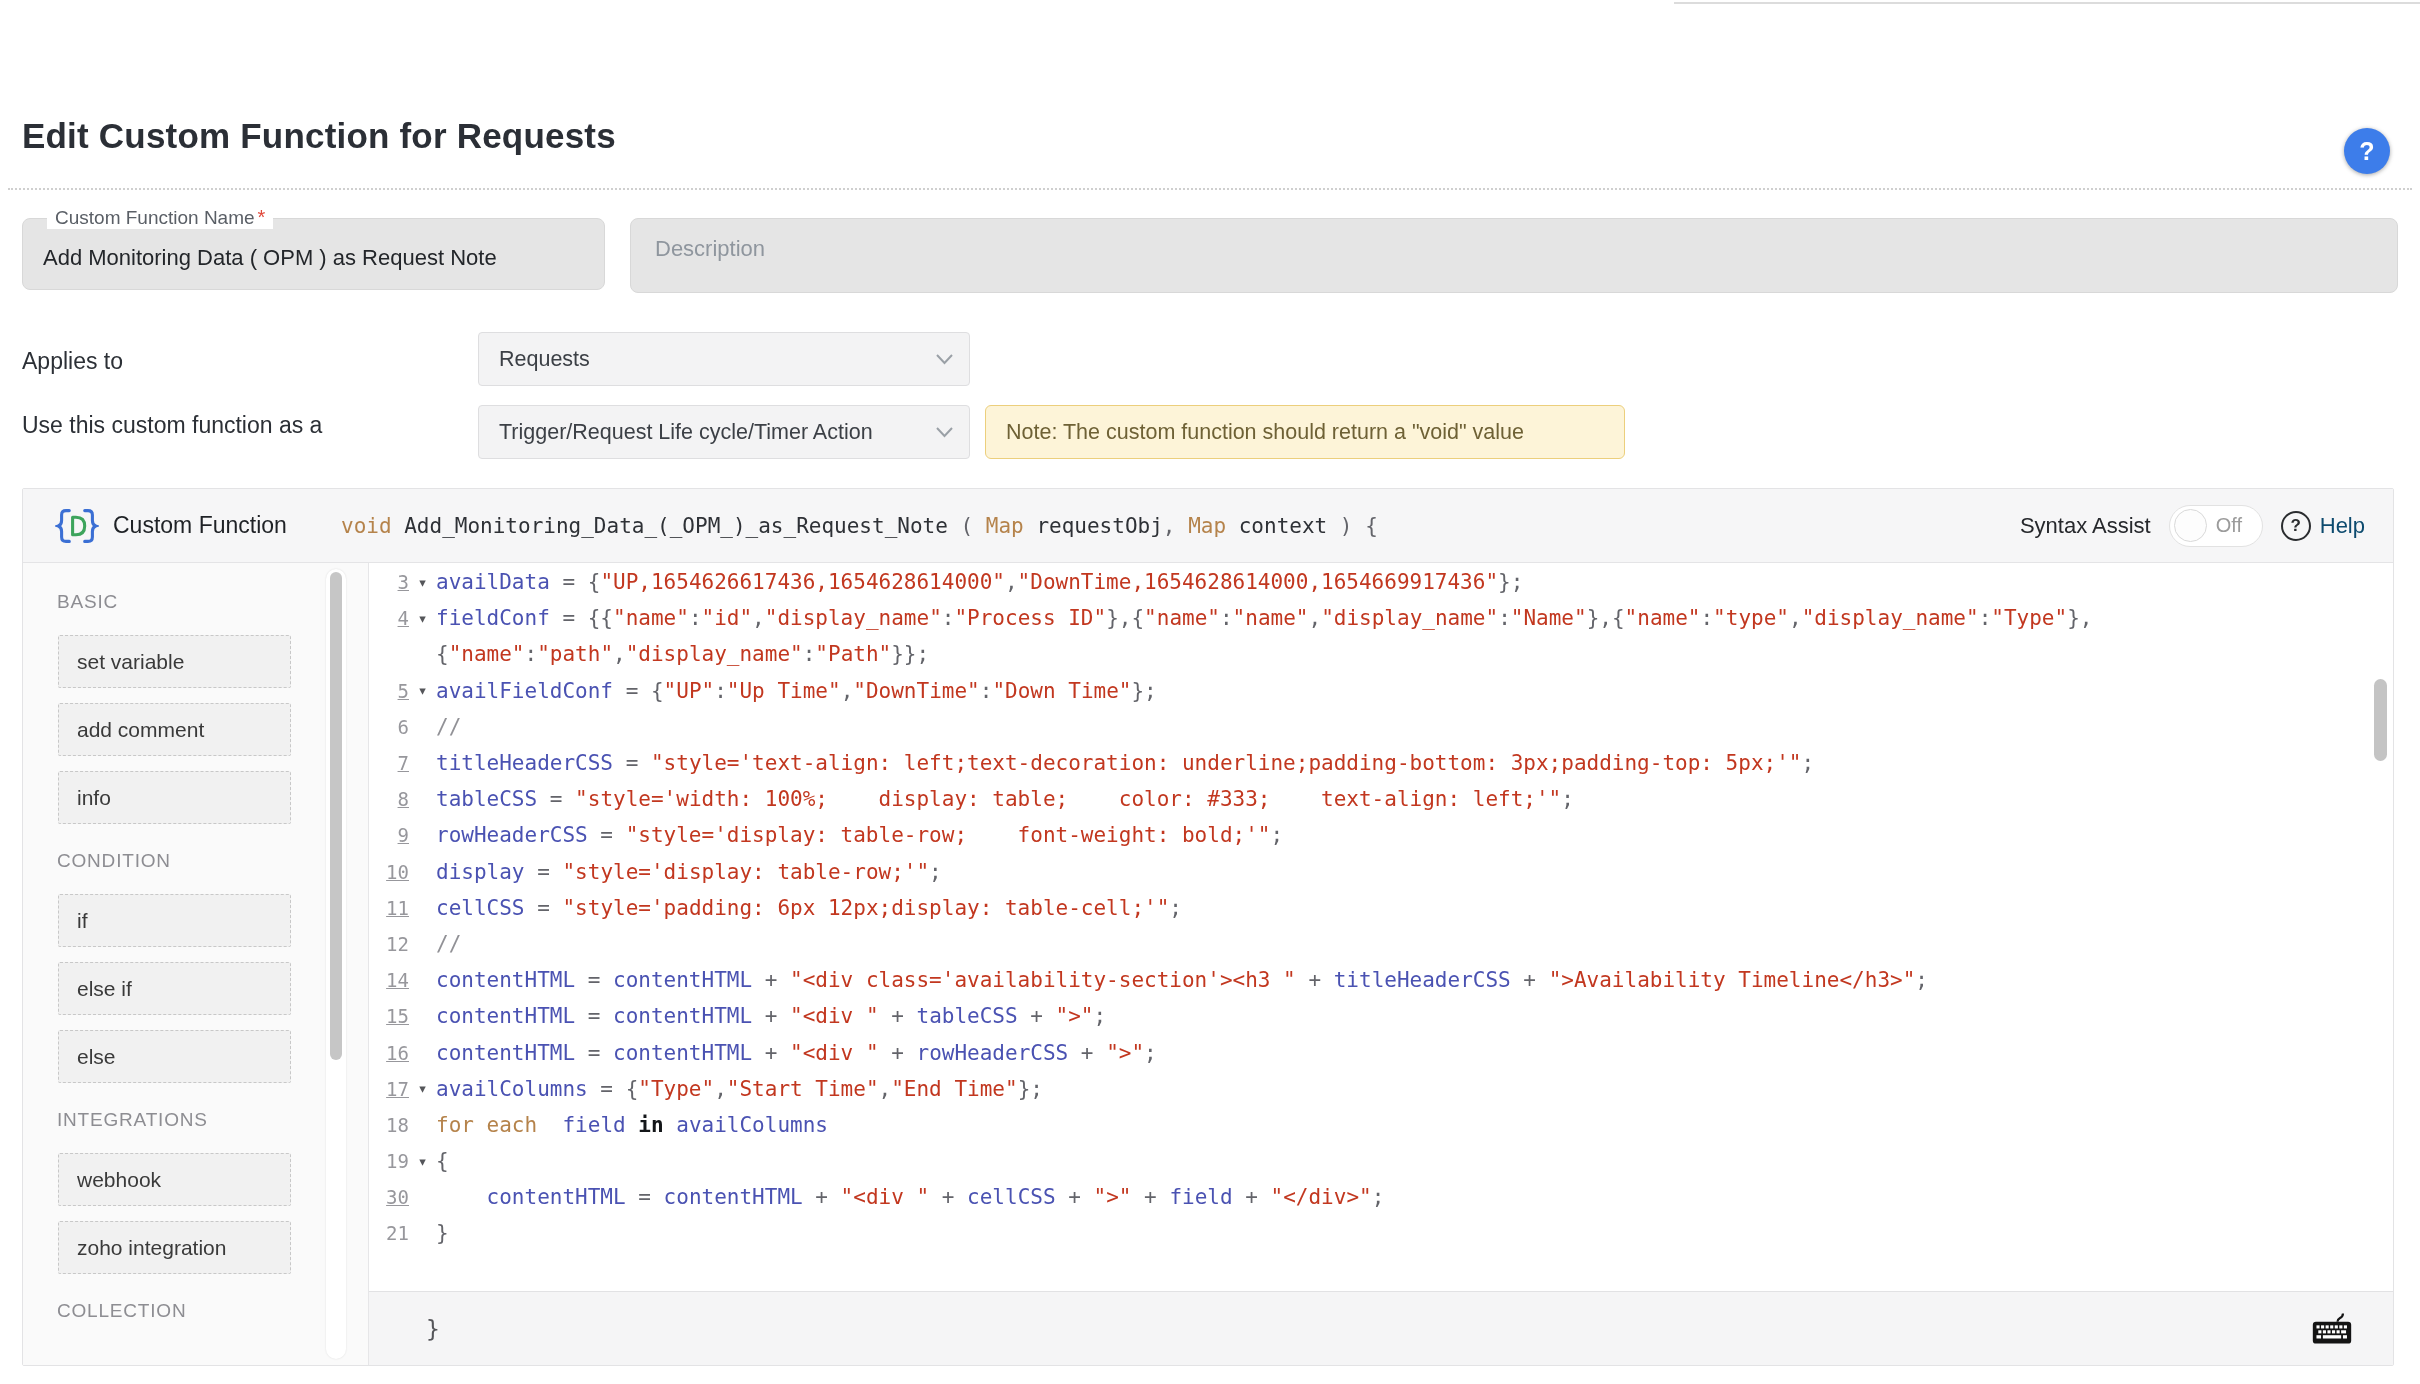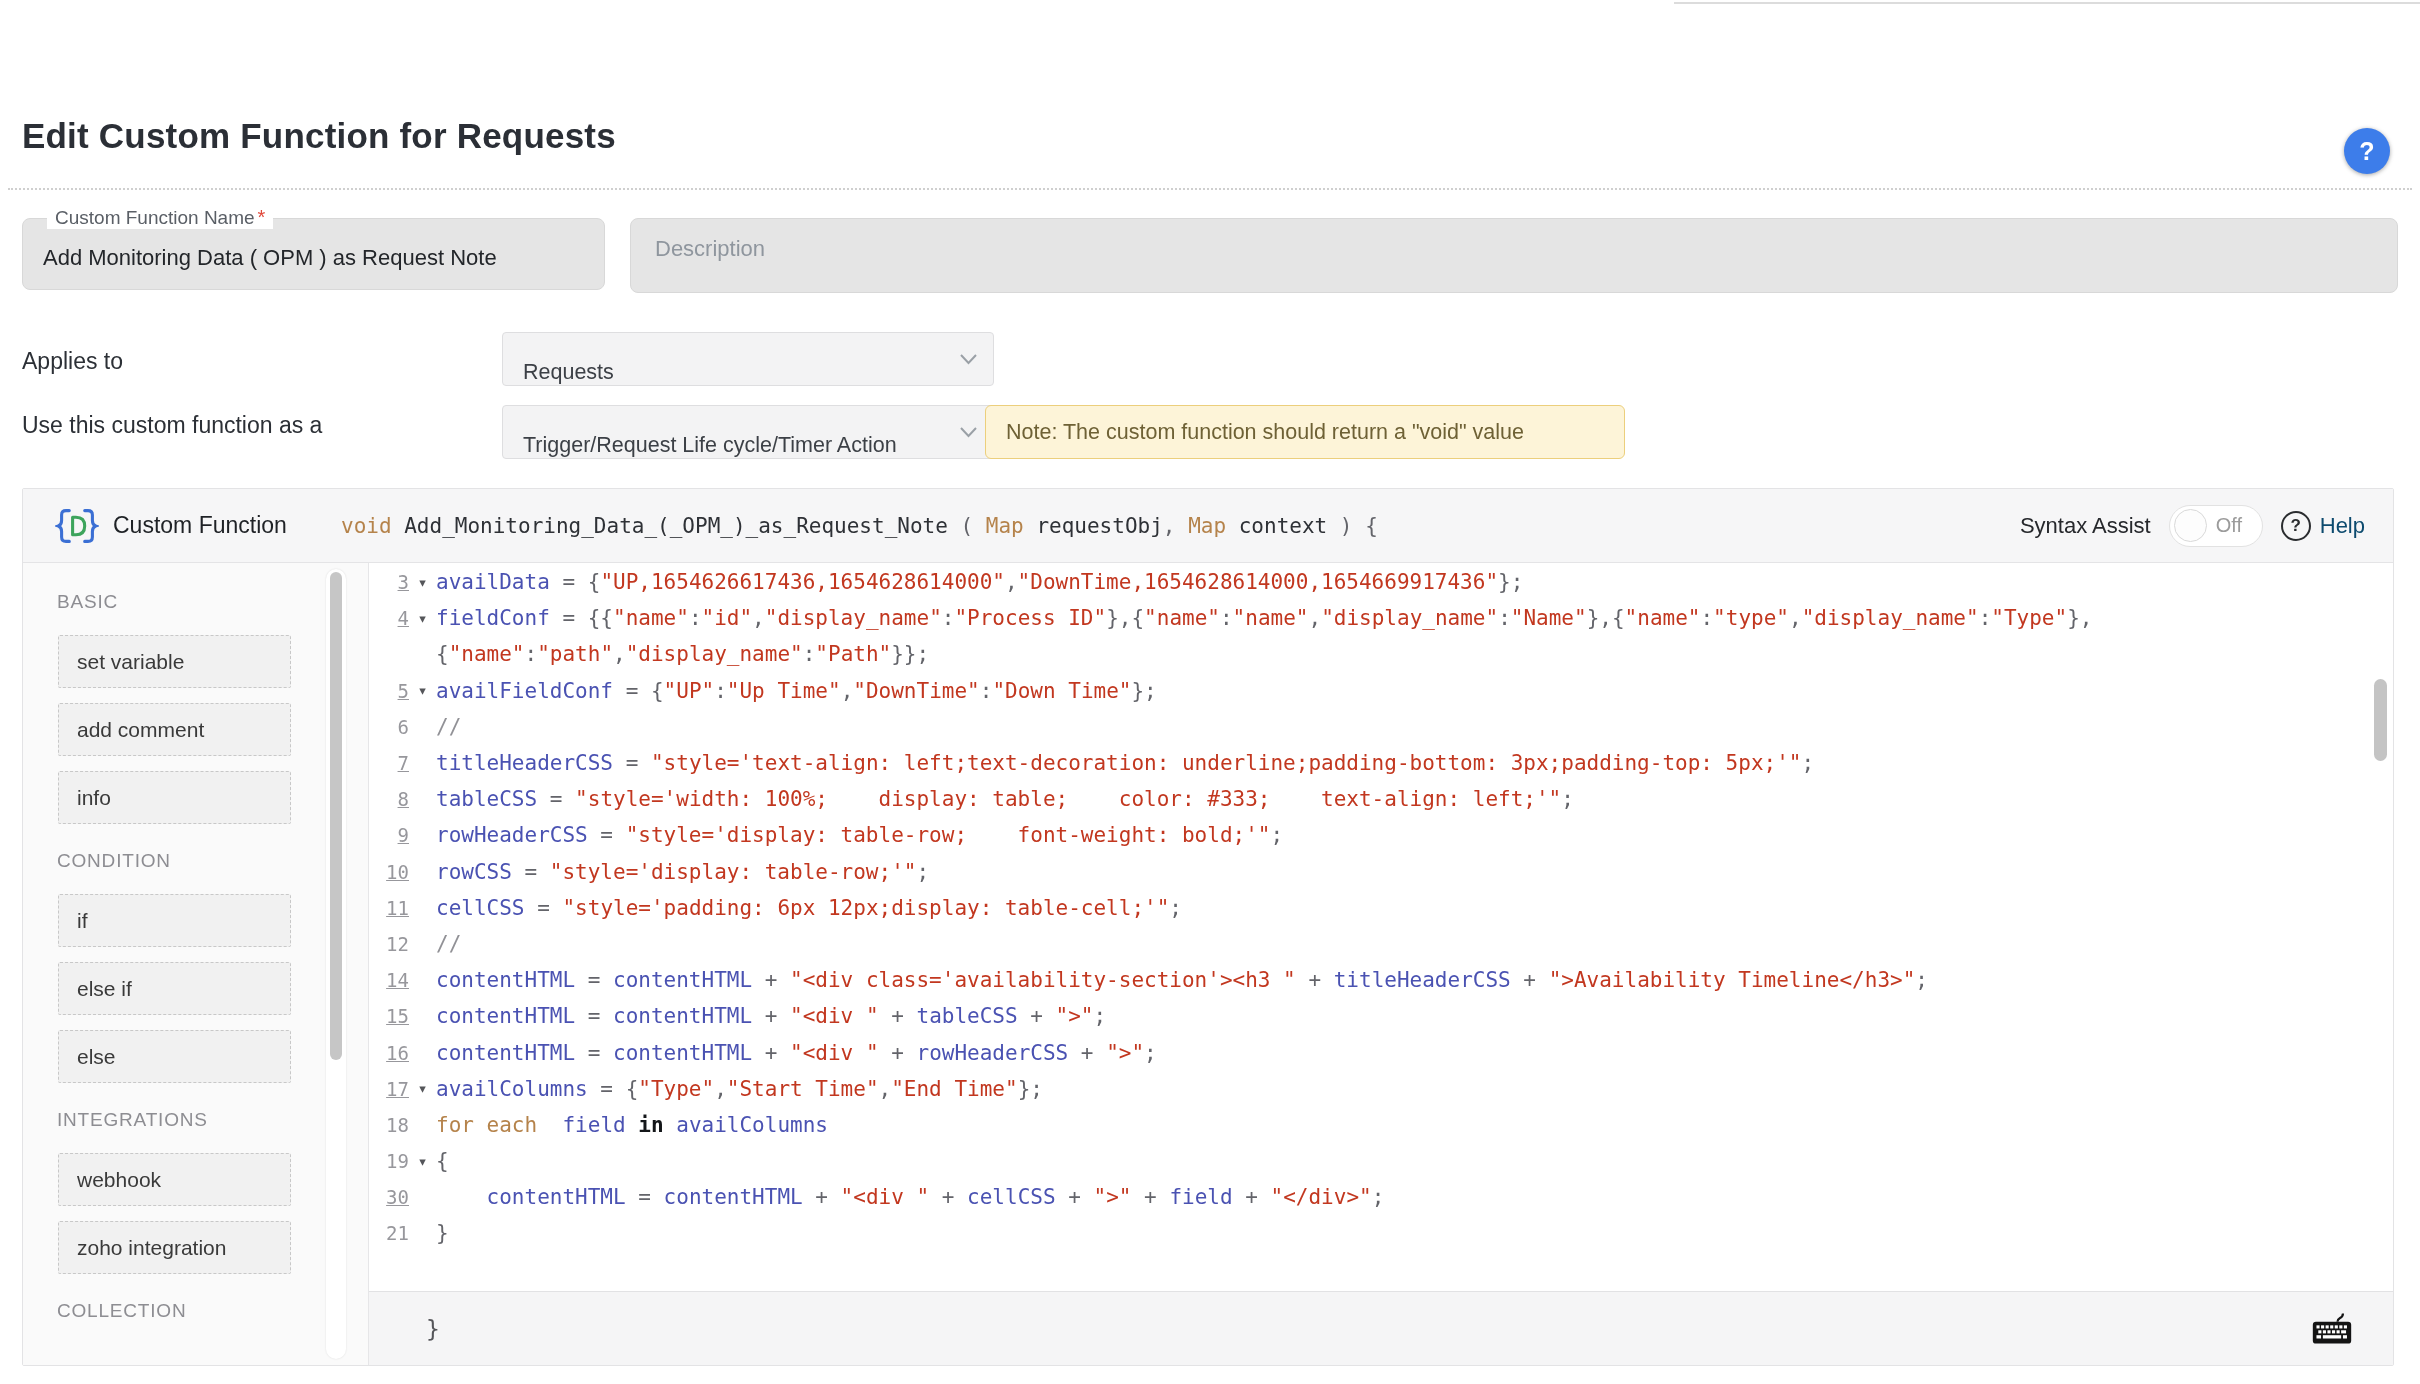--- a/index.html
+++ b/index.html
@@ -27,21 +27,21 @@
   .req { color:#e0483a; margin-left:3px; font-size:20px; }
   .field-box input { border:none; outline:none; width:100%; height:100%; background:transparent; font-family:"Liberation Sans",sans-serif; font-size:22px; color:#23262a; padding:8px 18px 0 20px; }
   .desc-box { left:630px; top:218px; width:1768px; height:75px; border-radius:8px; }
   .desc-box input { padding:0 22px 14px 24px; font-size:22px; color:#23262a; }
   .desc-box input::placeholder, .name-box input::placeholder { color:#8f969e; opacity:1; }
 
   .form-label { position:absolute; left:22px; font-size:23px; color:#2c3036; }
   .lbl-applies { top:348px;text-align:right; }
   .lbl-useas { top:412px; }
 
-  .select { position:absolute; left:478px; width:492px; height:54px; background:#f3f3f4; border:1px solid #dedee0; border-radius:4px; display:flex; align-items:flex-end; padding:0 44px 0 20px; font-size:21.5px; color:#3c4046; cursor:pointer;margin-left:24px; }
+  .select { position:absolute; left:478px; width:492px; height:54px; background:#f3f3f4; border:1px solid #dedee0; border-radius:4px; display:flex; align-items:center; padding:0 44px 0 20px; font-size:21.5px; color:#3c4046; cursor:pointer; }
   .sel-1 { top:332px; }
   .sel-2 { top:405px; }
   .select svg { position:absolute; right:16px; top:50%; margin-top:-5px; }
 
   .note-box { position:absolute; left:985px; top:405px; width:640px; height:54px; background:var(--note-bg,#fdf4d8); border:1px solid var(--note-border,#eccf7c); border-radius:6px; display:flex; align-items:center; padding:0 20px; font-size:21.5px; color:var(--note-text,#6e6135); white-space:nowrap; }
 
   
   .editor { position:absolute; left:22px; top:488px; width:2372px; height:878px; border:1px solid #e3e3e5; border-radius:2px; background:#fff; }
   .ed-header { height:74px; background:#f6f6f7; border-bottom:1px solid #e4e4e6; display:flex; align-items:center; padding:0 28px 0 32px; }
   .brand { display:flex; align-items:center; gap:14px; width:286px; flex-shrink:0; }
@@ -211,21 +211,21 @@
               <span class="ctext"><span class="tk-v">tableCSS</span><span class="tk-o"> = </span><span class="tk-s">"style='width: 100%;    display: table;    color: #333;    text-align: left;'"</span><span class="tk-o">;</span></span>
             </div>
             <div class="crow">
               <span class="ln link">9</span>
               <span class="fold"></span>
               <span class="ctext"><span class="tk-v">rowHeaderCSS</span><span class="tk-o"> = </span><span class="tk-s">"style='display: table-row;    font-weight: bold;'"</span><span class="tk-o">;</span></span>
             </div>
             <div class="crow">
               <span class="ln link">10</span>
               <span class="fold"></span>
-              <span class="ctext"><span class="tk-v">rowCSS</span><span class="tk-o"> = </span><span class="tk-s">"style='display: table-row;'"</span><span class="tk-o">;</span></span>
+              <span class="ctext"><span class="tk-v">display</span><span class="tk-o"> = </span><span class="tk-s">"style='display: table-row;'"</span><span class="tk-o">;</span></span>
             </div>
             <div class="crow">
               <span class="ln link">11</span>
               <span class="fold"></span>
               <span class="ctext"><span class="tk-v">cellCSS</span><span class="tk-o"> = </span><span class="tk-s">"style='padding: 6px 12px;display: table-cell;'"</span><span class="tk-o">;</span></span>
             </div>
             <div class="crow">
               <span class="ln">12</span>
               <span class="fold"></span>
               <span class="ctext"><span class="tk-c">//</span></span>

